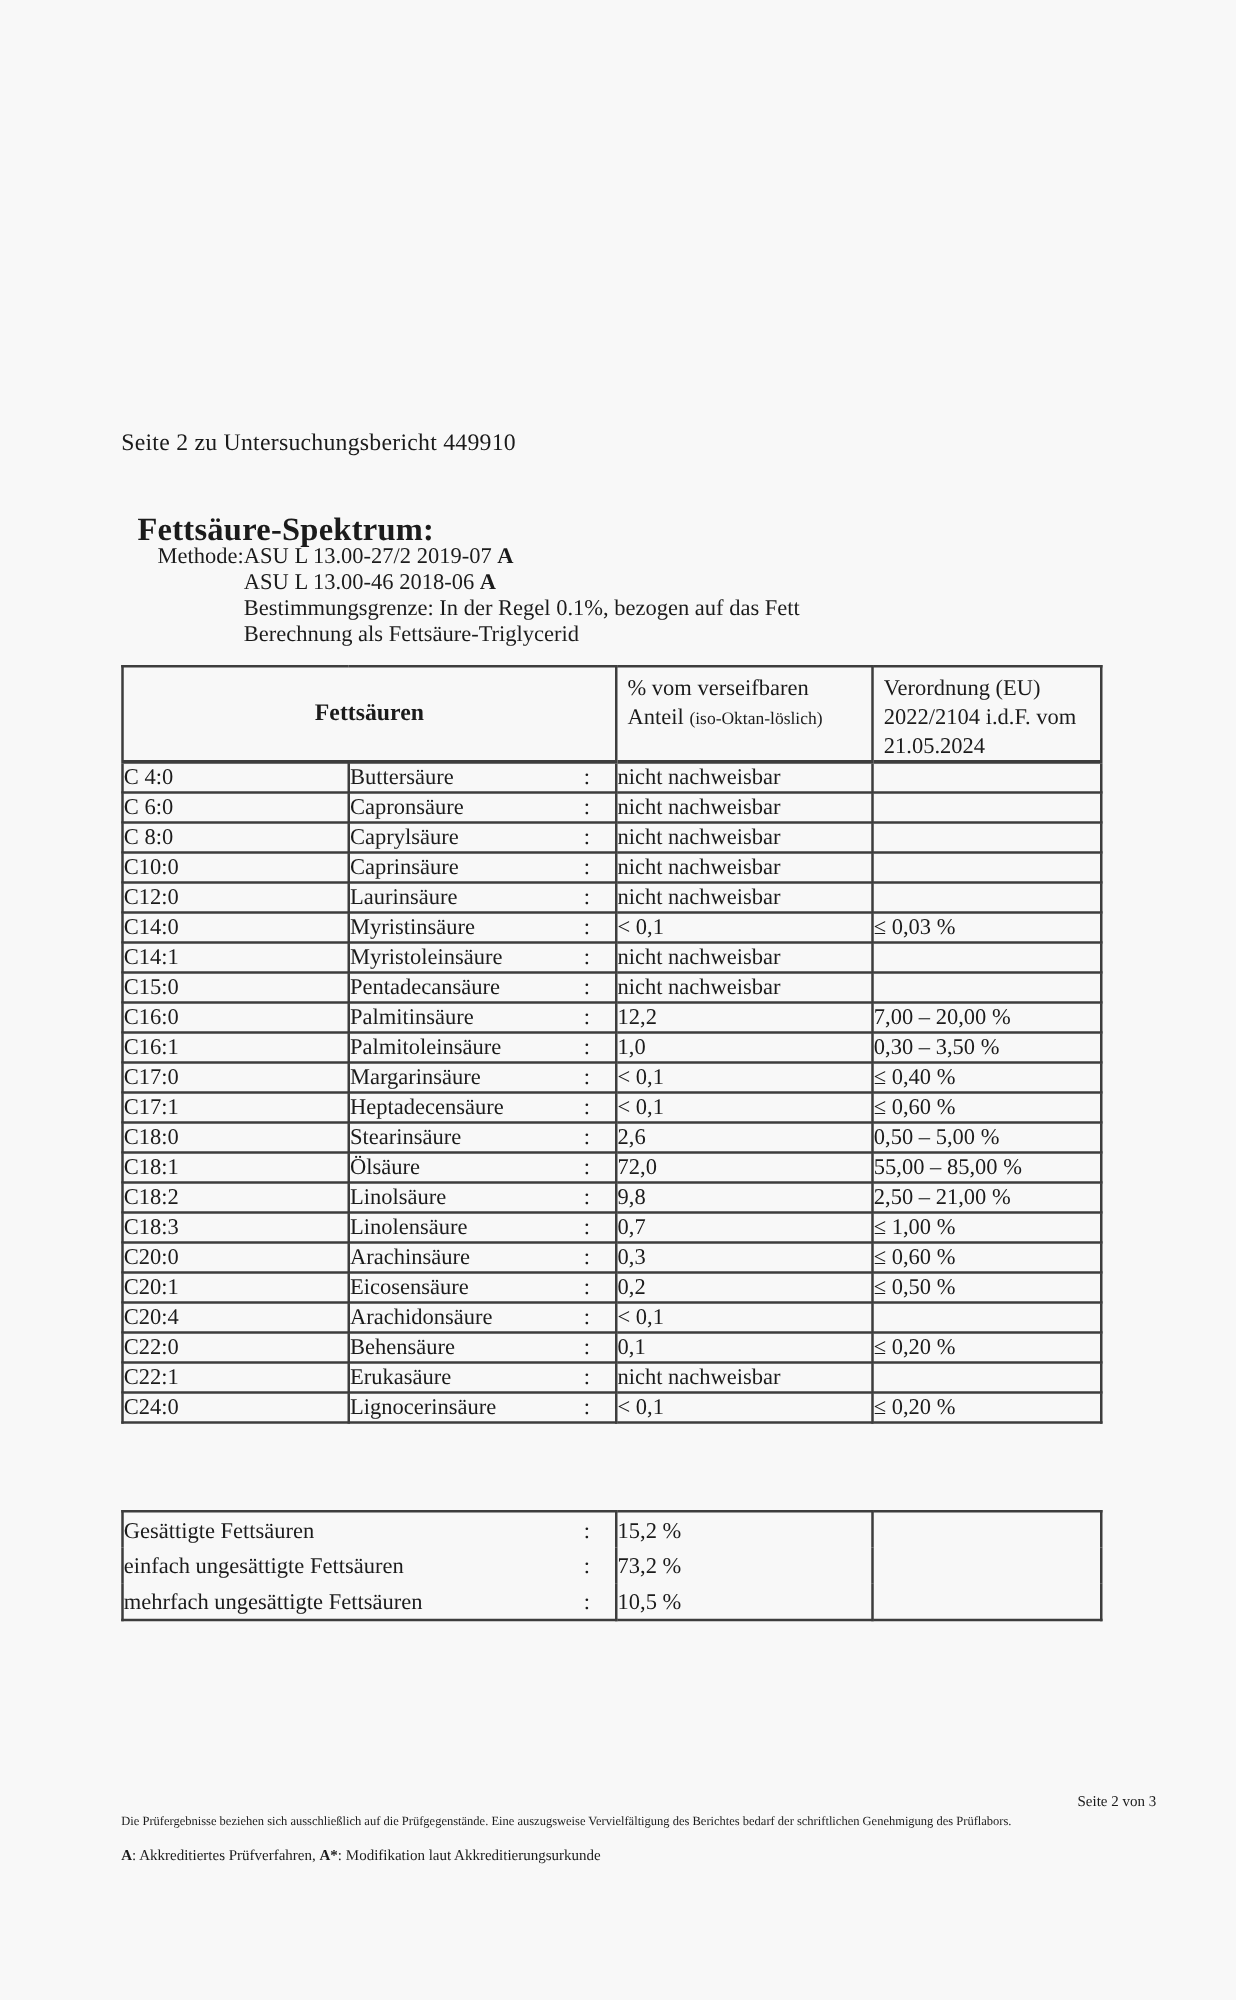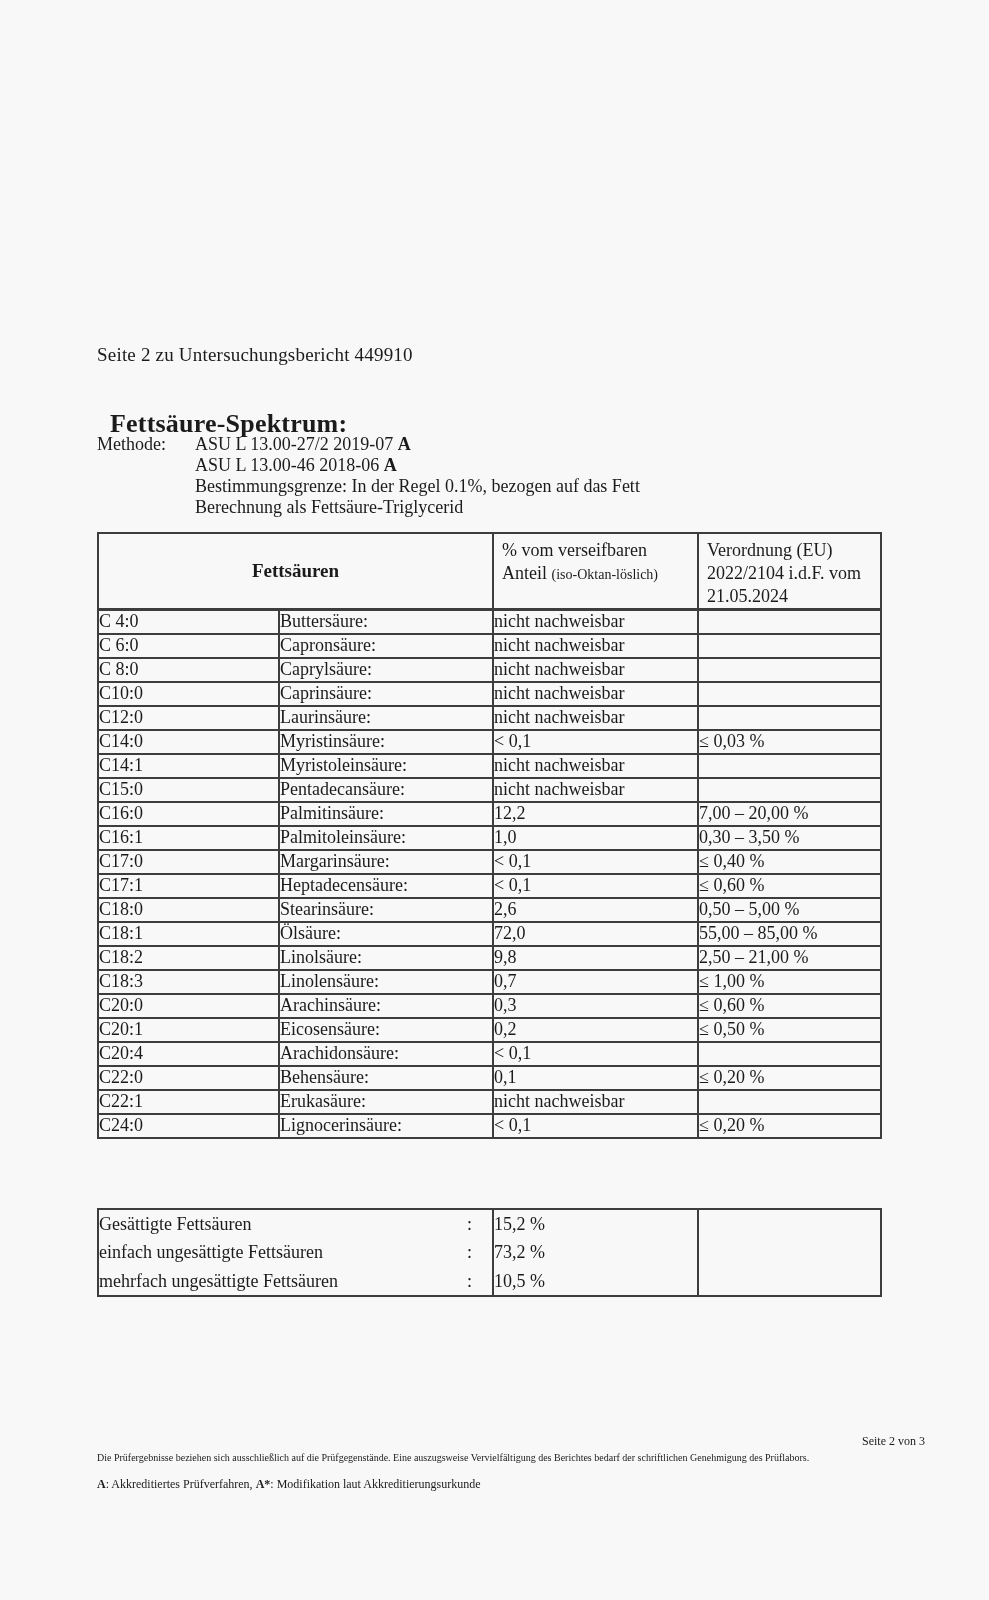--- a/index.html
+++ b/index.html
@@ -8,21 +8,21 @@
     background:#f8f8f8;
     font-family:"Liberation Serif","DejaVu Serif",serif;
     color:#1b1b1b;
     -webkit-font-smoothing:antialiased;
   }
   .abs{position:absolute;}
   
   #doc-header{top:344px;left:97px;font-size:19px;letter-spacing:.2px;}
   #section-title{top:409px;left:110px;font-size:26px;font-weight:bold;letter-spacing:.2px;}
   #method-block{top:434px;left:97px;width:640px;}
-  .method-line{display:flex;font-size:18px;line-height:21px;}
+  .method-line{display:flex;font-size:18px;line-height:21px;text-align:right;}
   .method-label{width:98px;flex:0 0 98px;}
   .method-text .b{font-weight:bold;}
   
   #fatty-table{
     top:532px;left:97px;width:785px;
     border-collapse:collapse;table-layout:fixed;
     font-size:18px;
   }
   #fatty-table col.col-code{width:181px;}
   #fatty-table col.col-name{width:214px;}
@@ -39,21 +39,21 @@
     text-align:center;vertical-align:middle;font-weight:bold;font-size:19px;
     border-bottom:3px solid #3d3d3d;
     margin-top:12px;
   }
   #fatty-table thead th{border-bottom:3px solid #3d3d3d;}
   .h-pad{padding:5px 8px 0 8px;line-height:23px;}
   .h-small{font-size:14px;}
   #fatty-table tbody tr{height:24px;}
   td.c-code{text-align:center;}
   td.c-name{padding:0 0 0 8px;}
-  .name-wrap{display:flex;align-items:center;}
+  .name-wrap{display:flex;justify-content:space-between;align-items:center;}
   .name-wrap .colon{padding-right:20px;}
   td.c-value{padding-left:10px;}
   td.c-reg{padding-left:7px;}
   
   #summary-table{
     top:1208px;left:97px;width:785px;
     border-collapse:collapse;table-layout:fixed;font-size:18px;
   }
   #summary-table col.s-label{width:395px;}
   #summary-table col.s-value{width:205px;}

